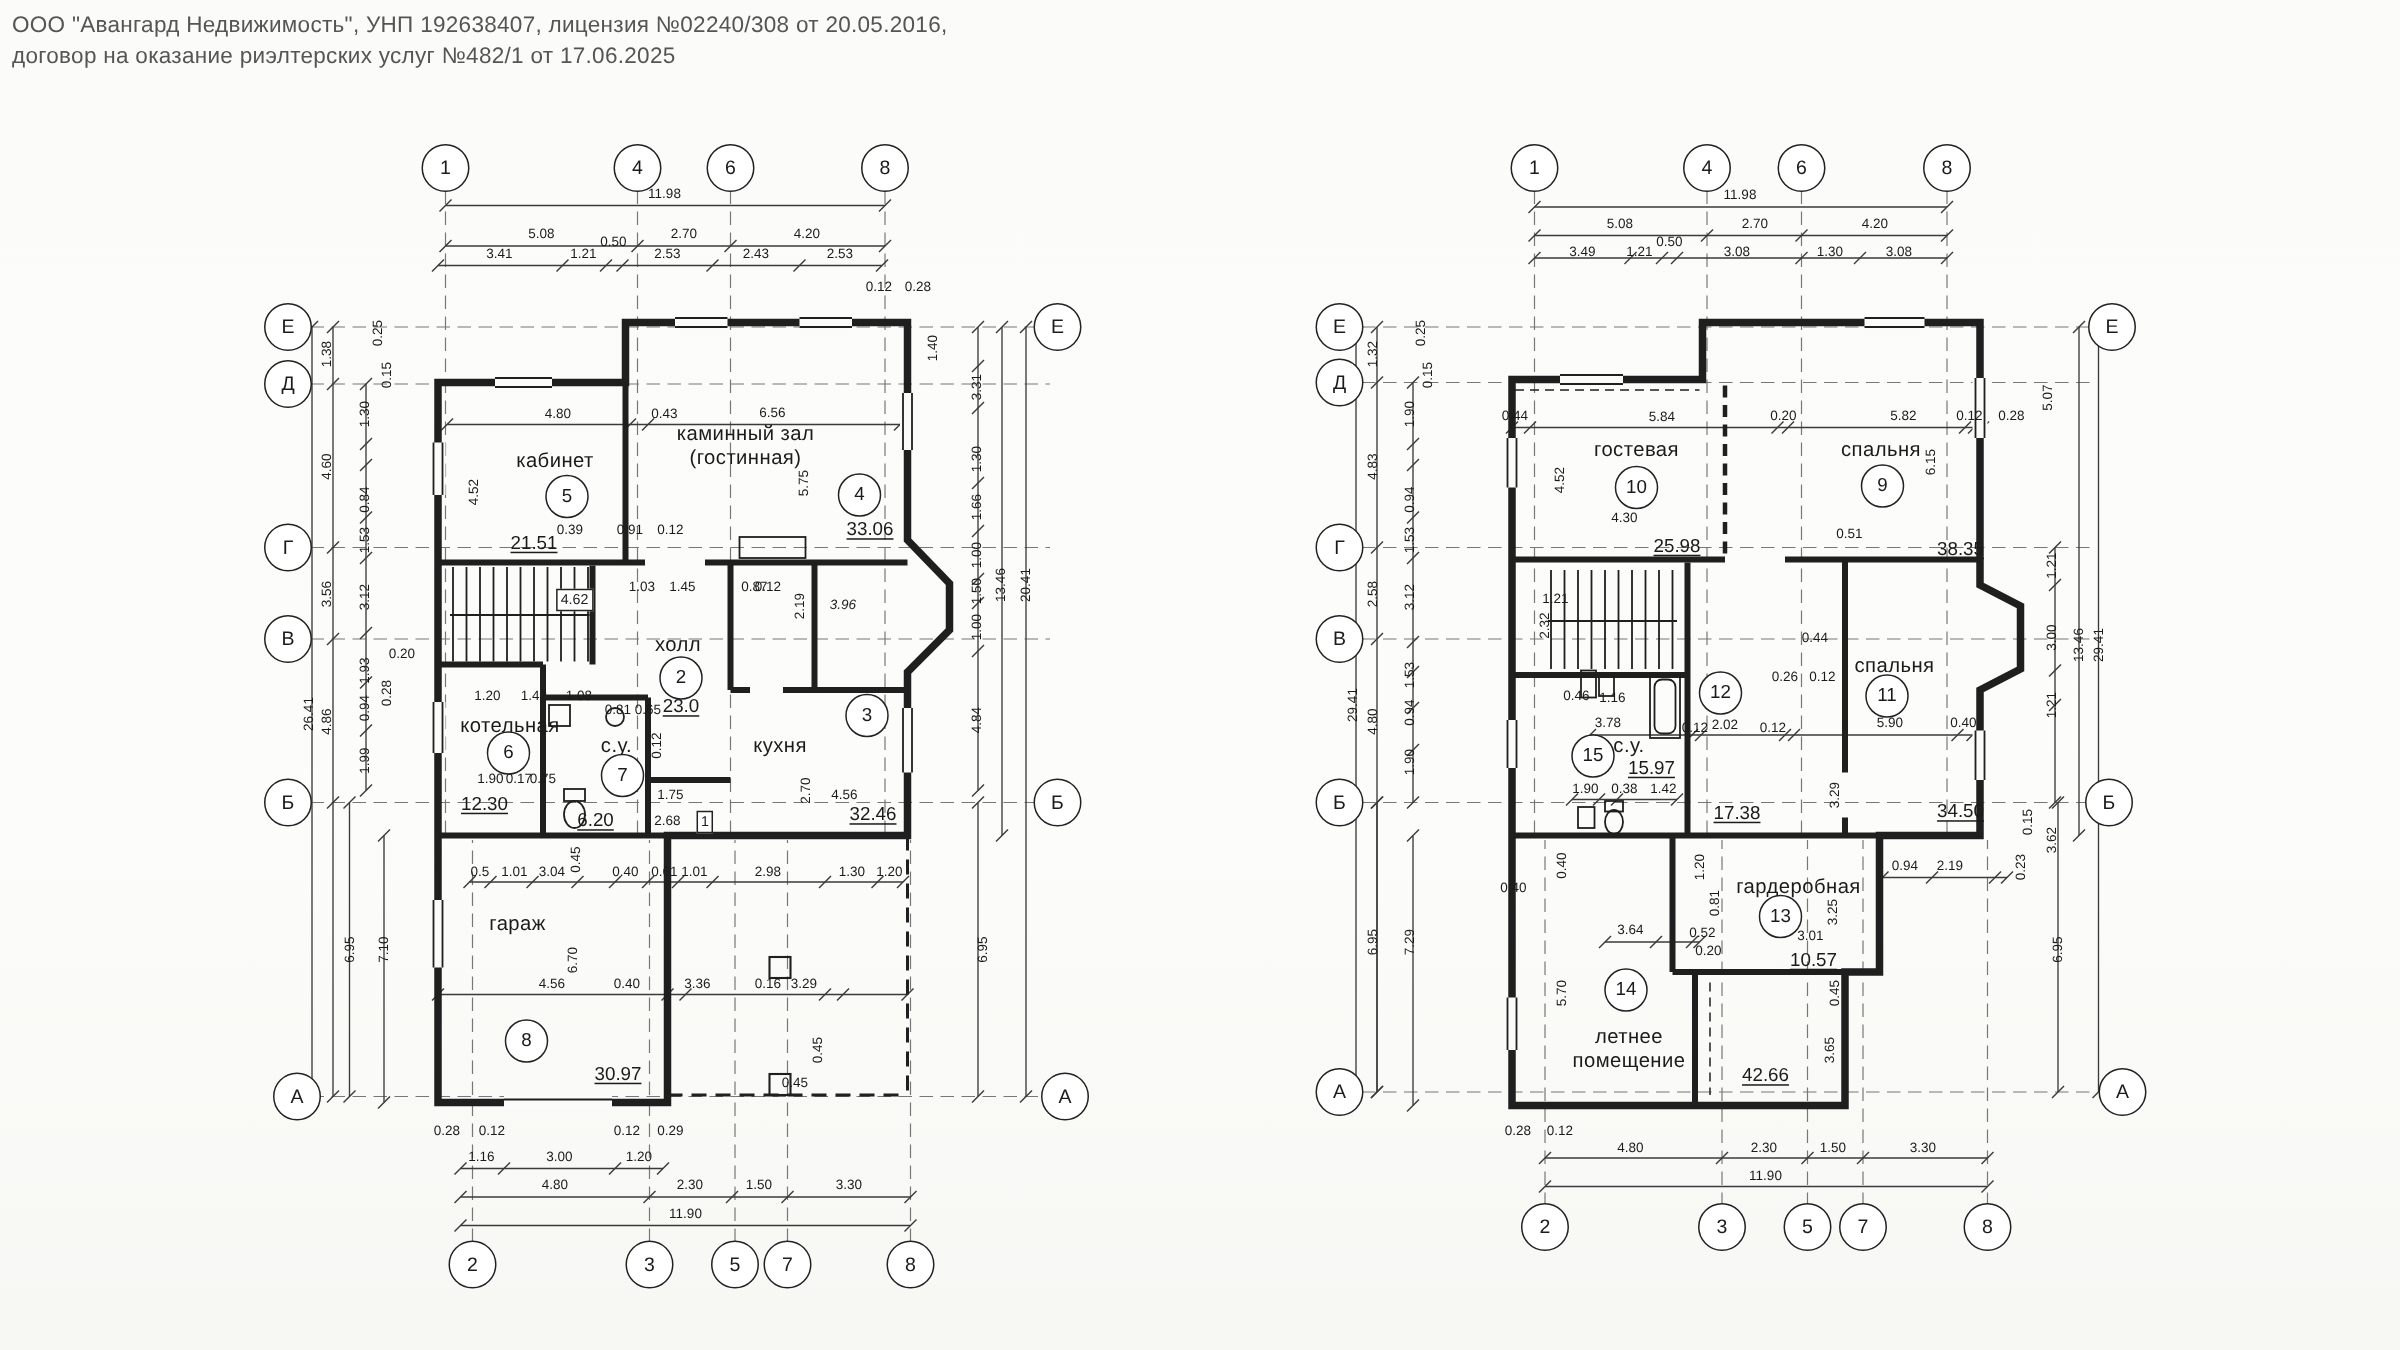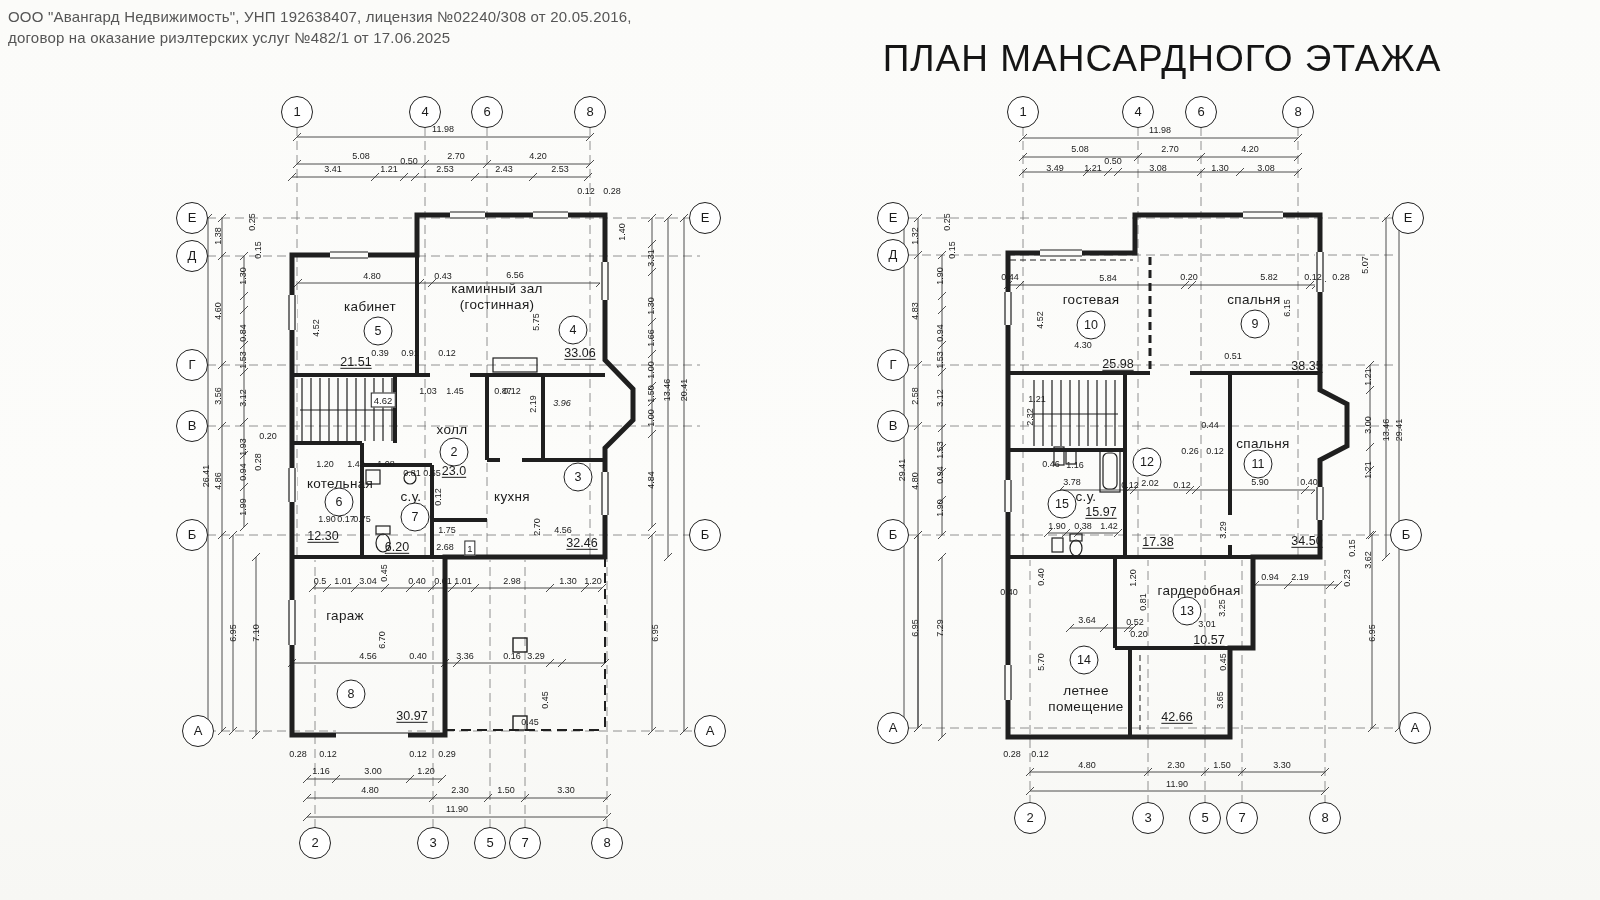--- a/index.html
+++ b/index.html
@@ -41,21 +41,20 @@
 </head>
 <body>
 
 <div class="page">
 
   <div class="hdr">
     <div>ООО "Авангард Недвижимость", УНП 192638407, лицензия №02240/308 от 20.05.2016,</div>
     <div>договор на оказание риэлтерских услуг №482/1 от 17.06.2025</div>
   </div>
 
-  <div class="title" style="left:1162px;top:38px">ПЛАН МАНСАРДНОГО ЭТАЖА</div>
 
   <svg id="drawing" width="1600" height="900" viewBox="0 0 1600 900">
 
     <g id="g-axes" stroke="#777" stroke-width="0.8" stroke-dasharray="9,5">
         <line x1="297" y1="127" x2="297" y2="557"></line>
         <line x1="425" y1="127" x2="425" y2="557"></line>
         <line x1="487" y1="127" x2="487" y2="557"></line>
         <line x1="590" y1="127" x2="590" y2="557"></line>
         <line x1="315" y1="828" x2="315" y2="560"></line>
         <line x1="433" y1="828" x2="433" y2="560"></line>
@@ -412,21 +411,21 @@
         <div class="lbl room" style="left: 370px; top: 307px;">кабинет</div>
         <div class="lbl rnum" style="left: 378px; top: 331px;">5</div>
         <div class="lbl area" style="left: 356px; top: 362px;">21.51</div>
         <div class="lbl room" style="left: 497px; top: 297px;">каминный зал
 (гостинная)</div>
         <div class="lbl rnum" style="left: 573px; top: 330px;">4</div>
         <div class="lbl area" style="left: 580px; top: 353px;">33.06</div>
         <div class="lbl vdim" style="left: 316px; top: 328px;">4.52</div>
         <div class="lbl vdim" style="left: 536px; top: 322px;">5.75</div>
         <div class="lbl dim" style="left: 380px; top: 353px;">0.39</div>
-        <div class="lbl dim" style="left: 410px; top: 353px;">0.91</div>
+        <div class="lbl dim" style="left: 420px; top: 353px;">0.91</div>
         <div class="lbl dim" style="left: 447px; top: 353px;">0.12</div>
         <div class="lbl dim" style="left: 428px; top: 391px;">1.03</div>
         <div class="lbl dim" style="left: 455px; top: 391px;">1.45</div>
         <div class="lbl dim" style="left: 503px; top: 391px;">0.87</div>
         <div class="lbl dim" style="left: 512px; top: 391px;">0.12</div>
         <div class="lbl boxed" style="left: 383px; top: 400px;">4.62</div>
         <div class="lbl dim" style="left: 562px; top: 403px; font-style: italic;">3.96</div>
         <div class="lbl vdim" style="left: 533px; top: 404px;">2.19</div>
         <div class="lbl room" style="left: 452px; top: 430px;">холл</div>
         <div class="lbl rnum" style="left: 454px; top: 452px;">2</div>
@@ -436,21 +435,21 @@
         <div class="lbl dim" style="left: 386px; top: 464px;">1.08</div>
         <div class="lbl dim" style="left: 412px; top: 473px;">0.81</div>
         <div class="lbl dim" style="left: 432px; top: 473px;">0.65</div>
         <div class="lbl vdim" style="left: 438px; top: 497px;">0.12</div>
         <div class="lbl room" style="left: 340px; top: 484px;">котельная</div>
         <div class="lbl rnum" style="left: 339px; top: 502px;">6</div>
         <div class="lbl area" style="left: 323px; top: 536px;">12.30</div>
         <div class="lbl room" style="left: 411px; top: 497px;">с.у.</div>
         <div class="lbl rnum" style="left: 415px; top: 517px;">7</div>
         <div class="lbl area" style="left: 397px; top: 547px;">6.20</div>
-        <div class="lbl room" style="left: 512px; top: 497px;">кухня</div>
+        <div class="lbl room" style="left: 512px; top: 497px; padding-left: 16px;">кухня</div>
         <div class="lbl rnum" style="left: 578px; top: 477px;">3</div>
         <div class="lbl area" style="left: 582px; top: 543px;">32.46</div>
         <div class="lbl dim" style="left: 327px; top: 519px;">1.90</div>
         <div class="lbl dim" style="left: 346px; top: 519px;">0.17</div>
         <div class="lbl dim" style="left: 362px; top: 519px;">0.75</div>
         <div class="lbl dim" style="left: 447px; top: 530px;">1.75</div>
         <div class="lbl dim" style="left: 445px; top: 547px;">2.68</div>
         <div class="lbl boxed" style="left: 470px; top: 548px;">1</div>
         <div class="lbl vdim" style="left: 537px; top: 527px;">2.70</div>
         <div class="lbl dim" style="left: 563px; top: 530px;">4.56</div>

